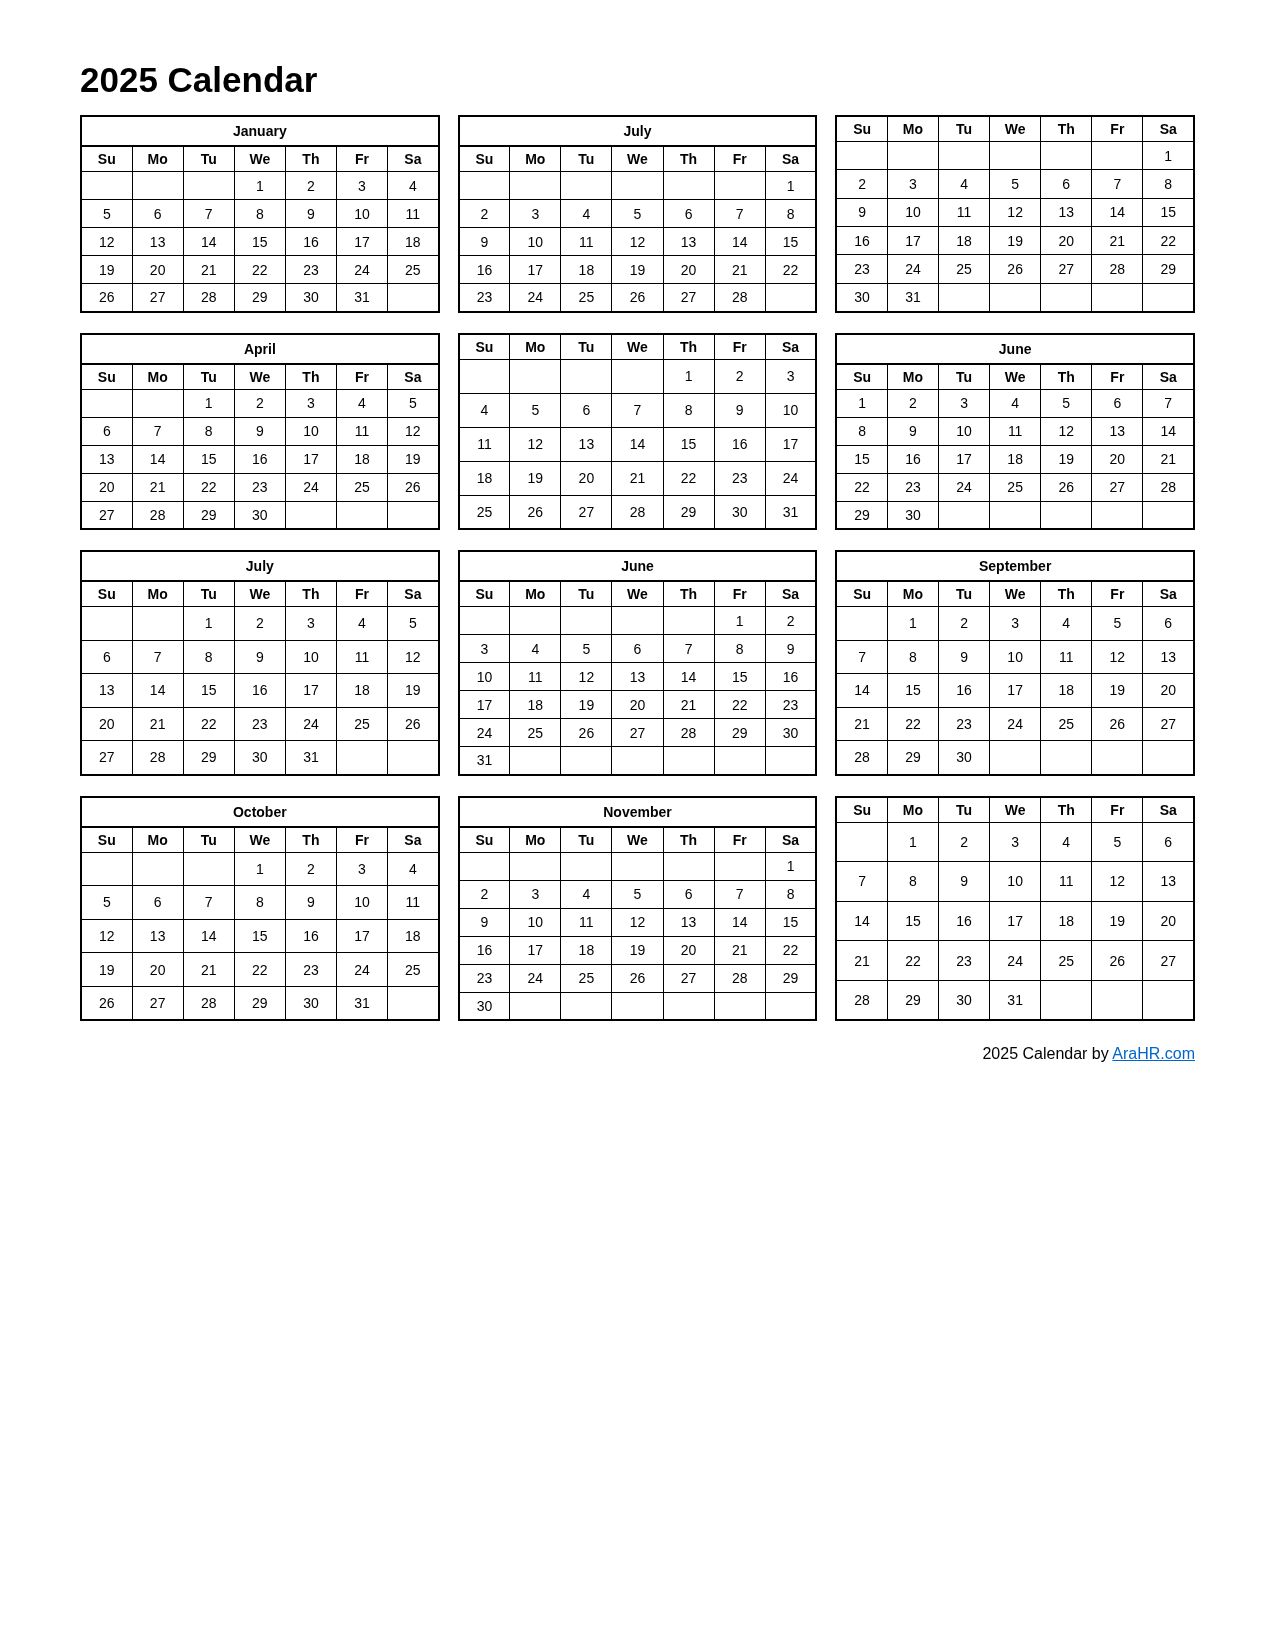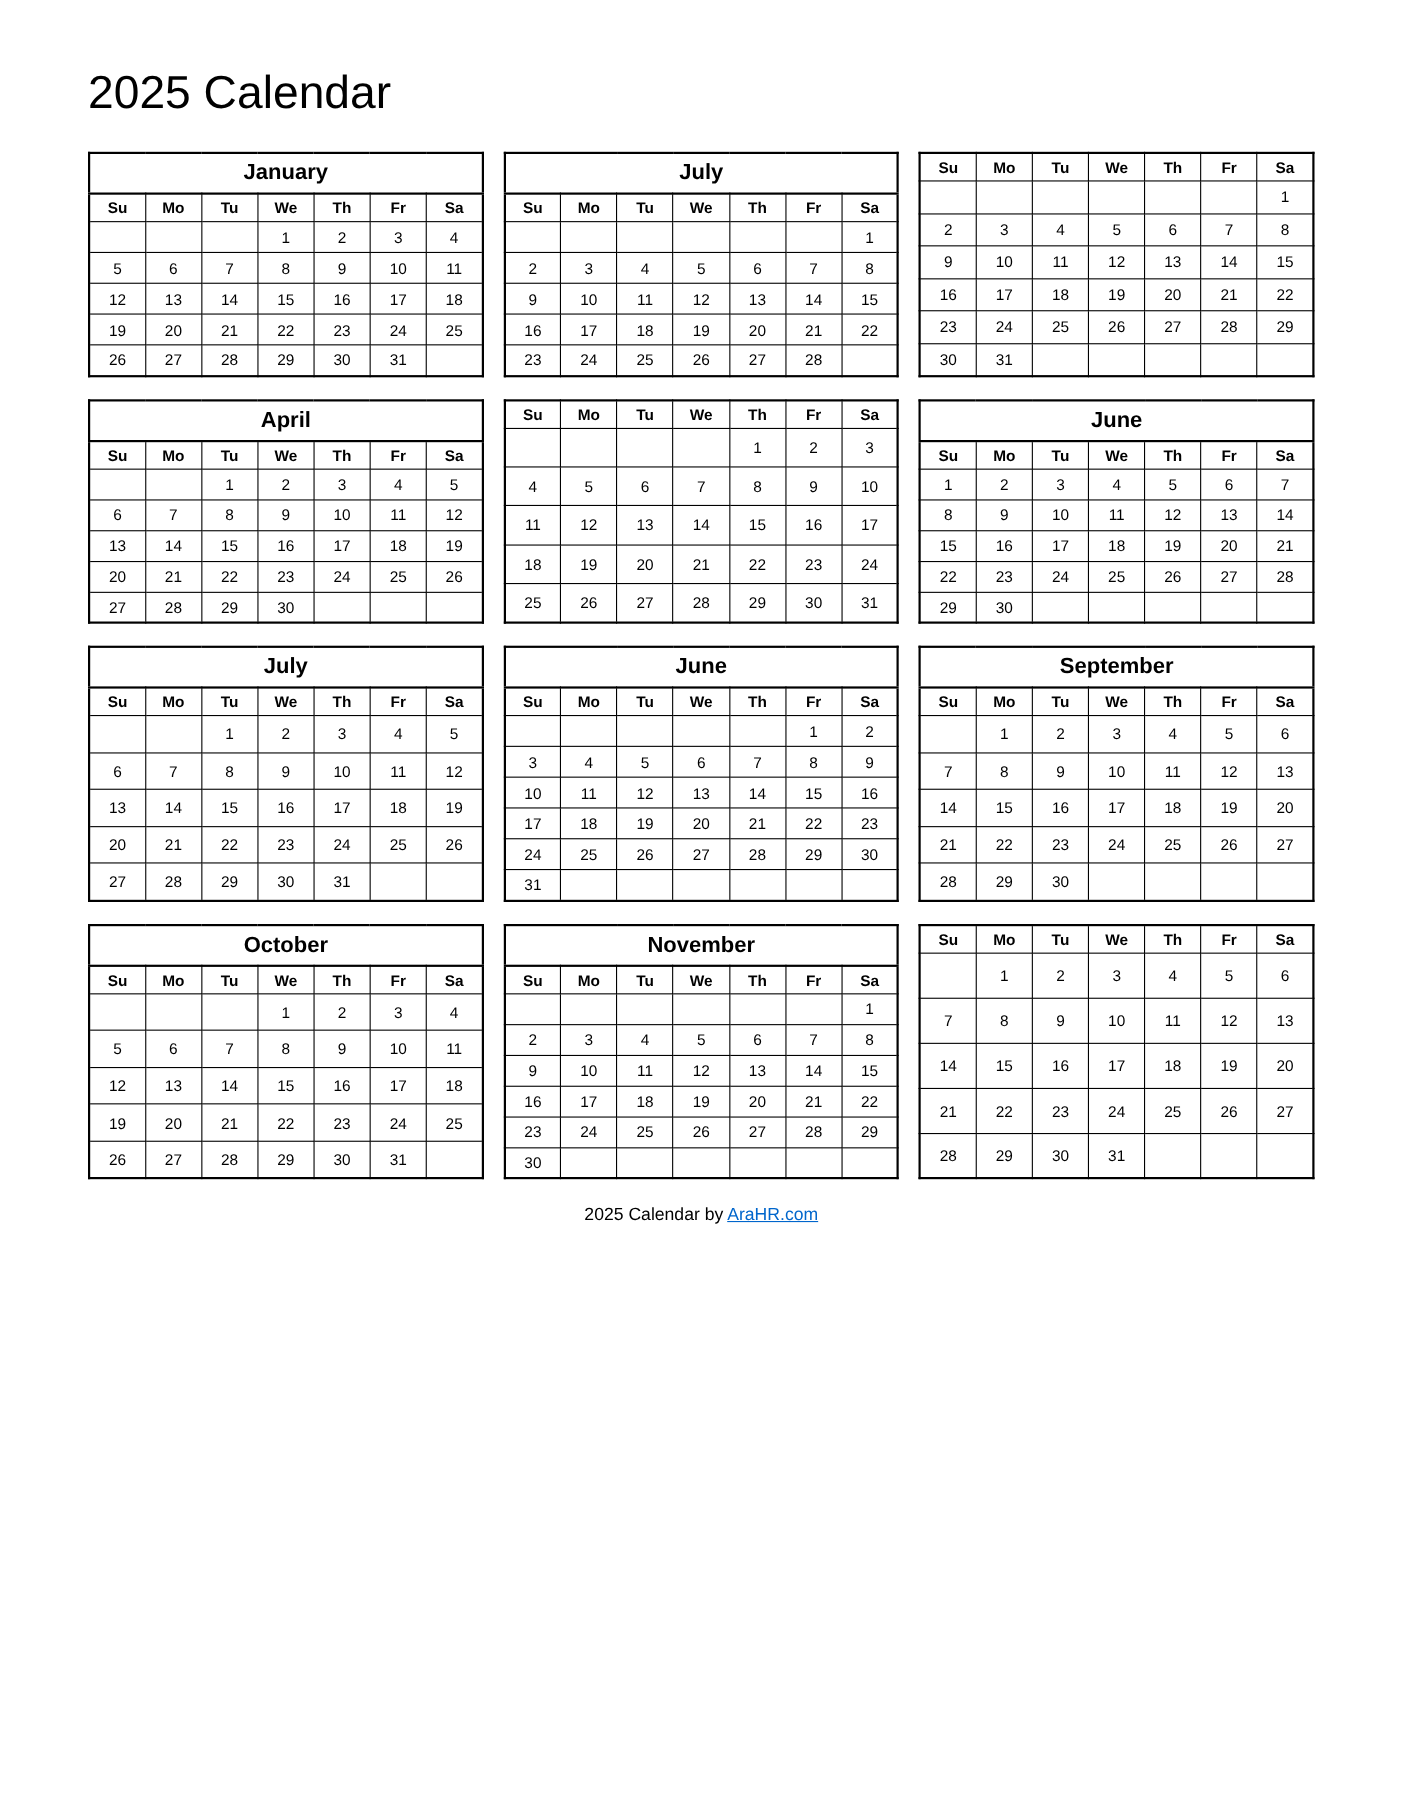--- a/index.html
+++ b/index.html
@@ -4,37 +4,37 @@
   <style>
     * { margin: 0; padding: 0; box-sizing: border-box; }
     body {
       background: white;
       font-family: Arial, sans-serif;
       width: 1275px;
       min-height: 1650px;
       padding: 60px 80px;
     }
     h1 {
-      font-size: 42px;
-      font-weight: normal;
-      margin-bottom: 30px;
+      font-size: 35px;
+      font-weight: bold;
+      margin-bottom: 15px;
     }
     .calendars-grid {
       display: grid;
       grid-template-columns: repeat(3, 1fr);
       gap: 20px 18px;
     }
     .month-table {
       width: 100%;
       border-collapse: collapse;
       border: 2px solid #000;
     }
     .month-table th.month-name {
       text-align: center;
-      font-size: 20px;
+      font-size: 14px;
       font-weight: bold;
       padding: 6px 2px;
       border-bottom: 2px solid #000;
       background: white;
     }
     .month-table th.day-header {
       text-align: center;
       font-size: 14px;
       font-weight: bold;
       padding: 4px 2px;
@@ -43,21 +43,21 @@
     }
     .month-table td {
       text-align: center;
       font-size: 14px;
       padding: 5px 2px;
       border: 1px solid #000;
       width: 14.28%;
       height: 28px;
     }
     .footer {
-      text-align: center;
+      text-align: right;
       margin-top: 24px;
       font-size: 16px;
     }
     .footer a {
       color: #0066cc;
       text-decoration: underline;
     }
   </style>
 </head>
 <body>

